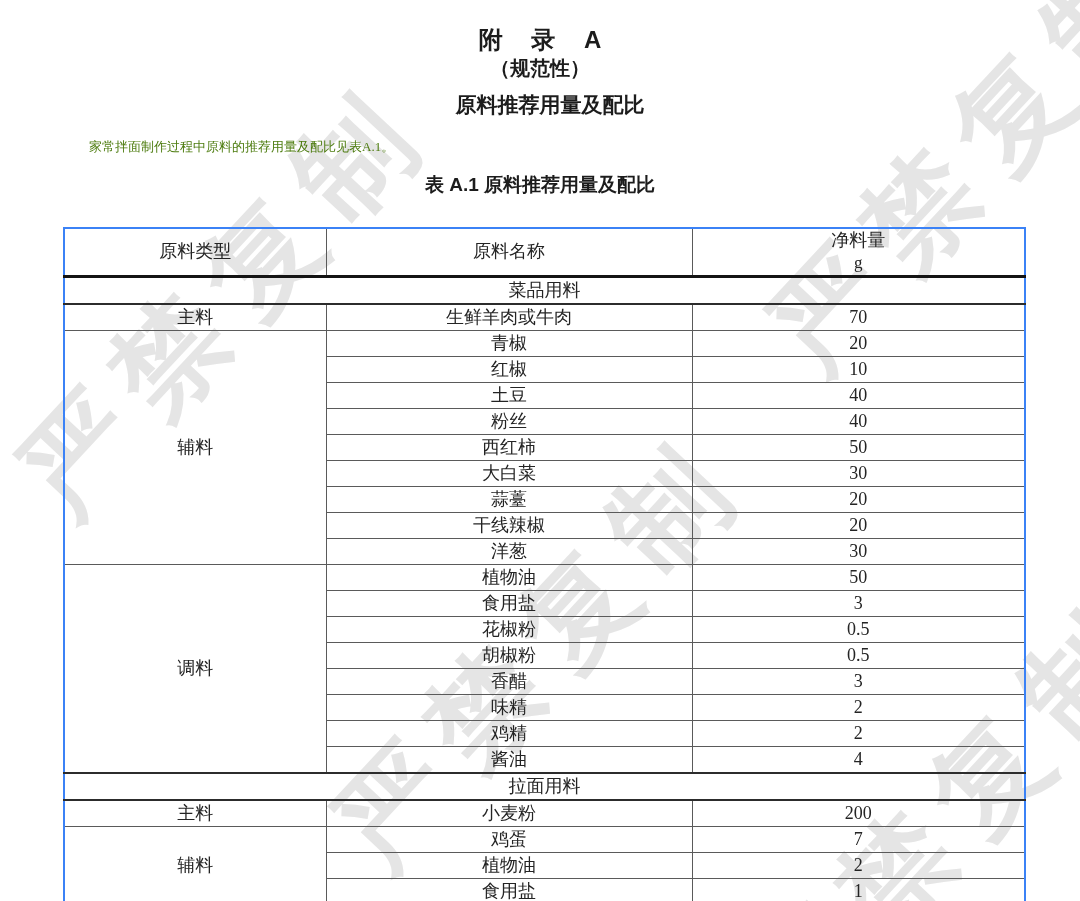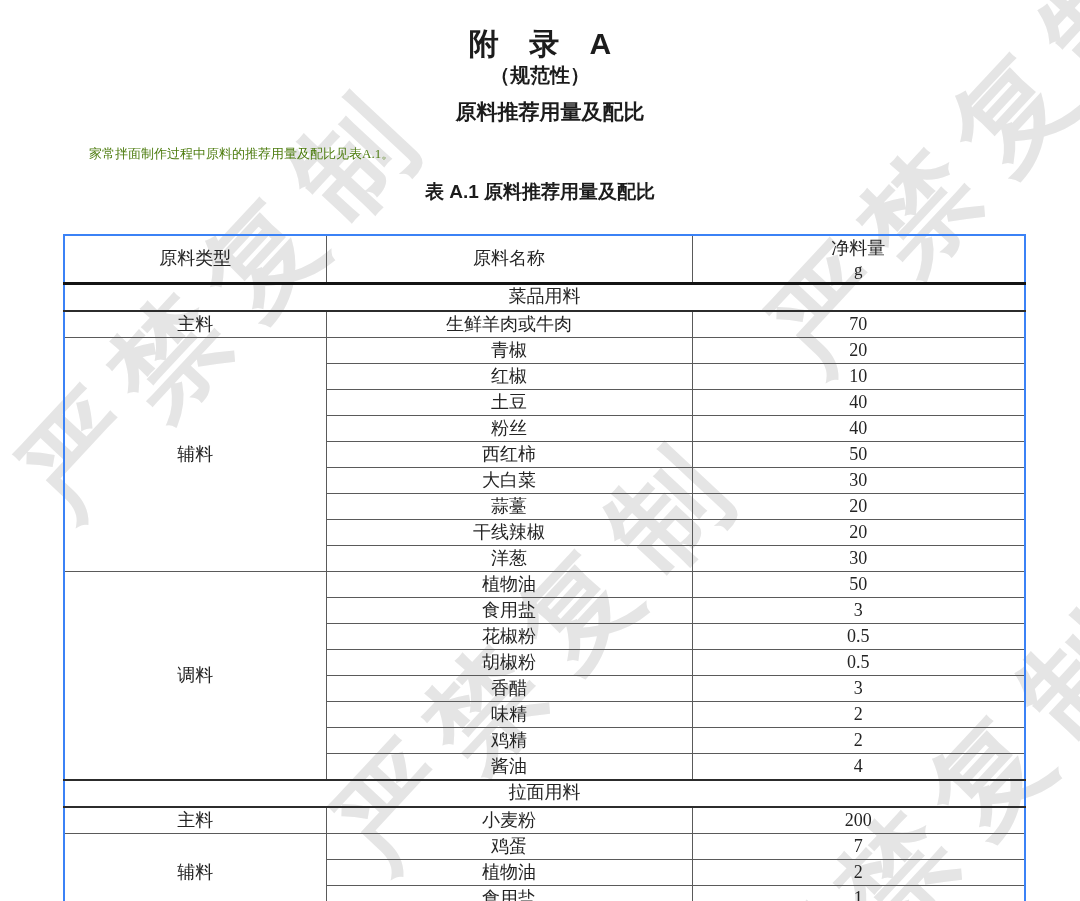--- a/index.html
+++ b/index.html
@@ -28,21 +28,21 @@
   .wm4 { left:952px; top:818px; }
   
   .content { position:relative; z-index:1; }
   .title-block {
     text-align:center;
     padding-top:26px;
     font-family:"Liberation Sans","DejaVu Sans",sans-serif;
     font-weight:bold;
     color:#1c1c1c;
   }
-  .t1 { font-size:30px; word-spacing:22px; line-height:1.2; }
+  .t1 { font-size:24px; word-spacing:22px; line-height:1.2; }
   .t2 { font-size:20px; margin-top:1px; line-height:1.2; }
   .t3 { font-size:21px; margin-top:12px; line-height:1.2;padding-left:20px; }
   .para {
     margin:22px 56px 12px 63px;
     text-indent:2em;
     font-size:13px;
     line-height:1.3;
     color:#4d7c0f;
   }
   .caption {
@@ -69,21 +69,21 @@
     vertical-align:middle;
     font-size:18px;
     font-weight:normal;
     color:#242424;
     padding:0;
     height:25px;
     line-height:1.2;
     overflow:hidden;
   }
   tr.header-row th { height:46px; border-bottom:3px solid #141414; }
-  tr.section-row td { border-top:2px solid #2c2c2c; border-bottom:2px solid #2c2c2c;font-family:Liberation Mono, monospace; }
+  tr.section-row td { border-top:2px solid #2c2c2c; border-bottom:2px solid #2c2c2c; }
   .hdr-unit { font-size:17px; margin-top:1px; }
 </style>
 </head>
 <body>
 
 <div class="watermark-layer">
   <span class="wm wm1">严禁复制</span>
   <span class="wm wm2">严禁复制</span>
   <span class="wm wm3">严禁复制</span>
   <span class="wm wm4">严禁复制</span>

